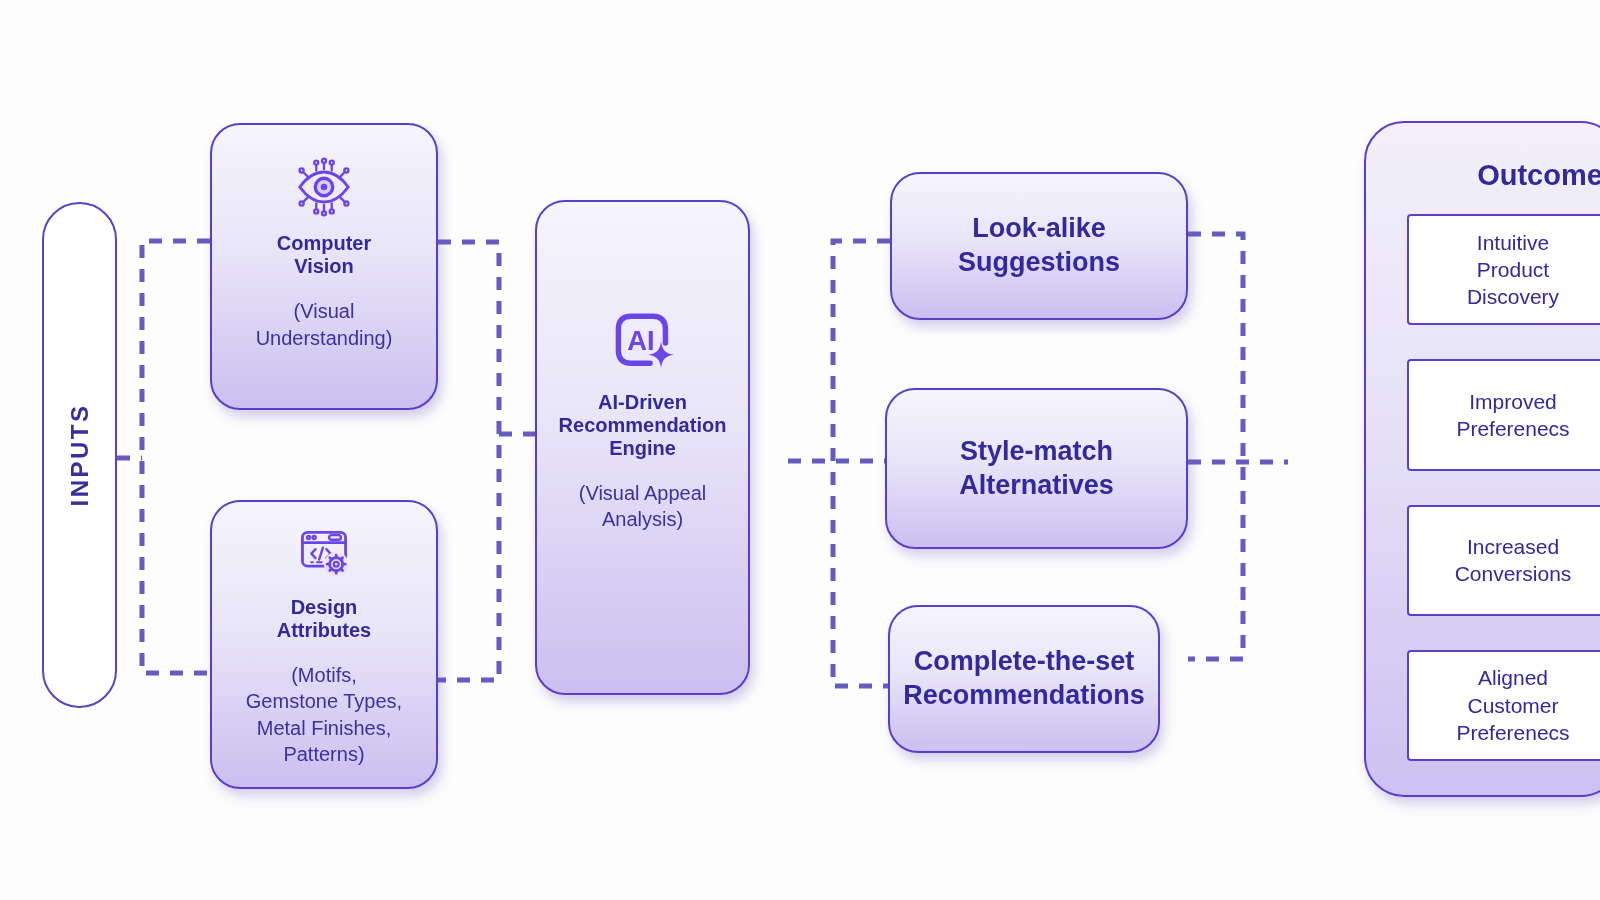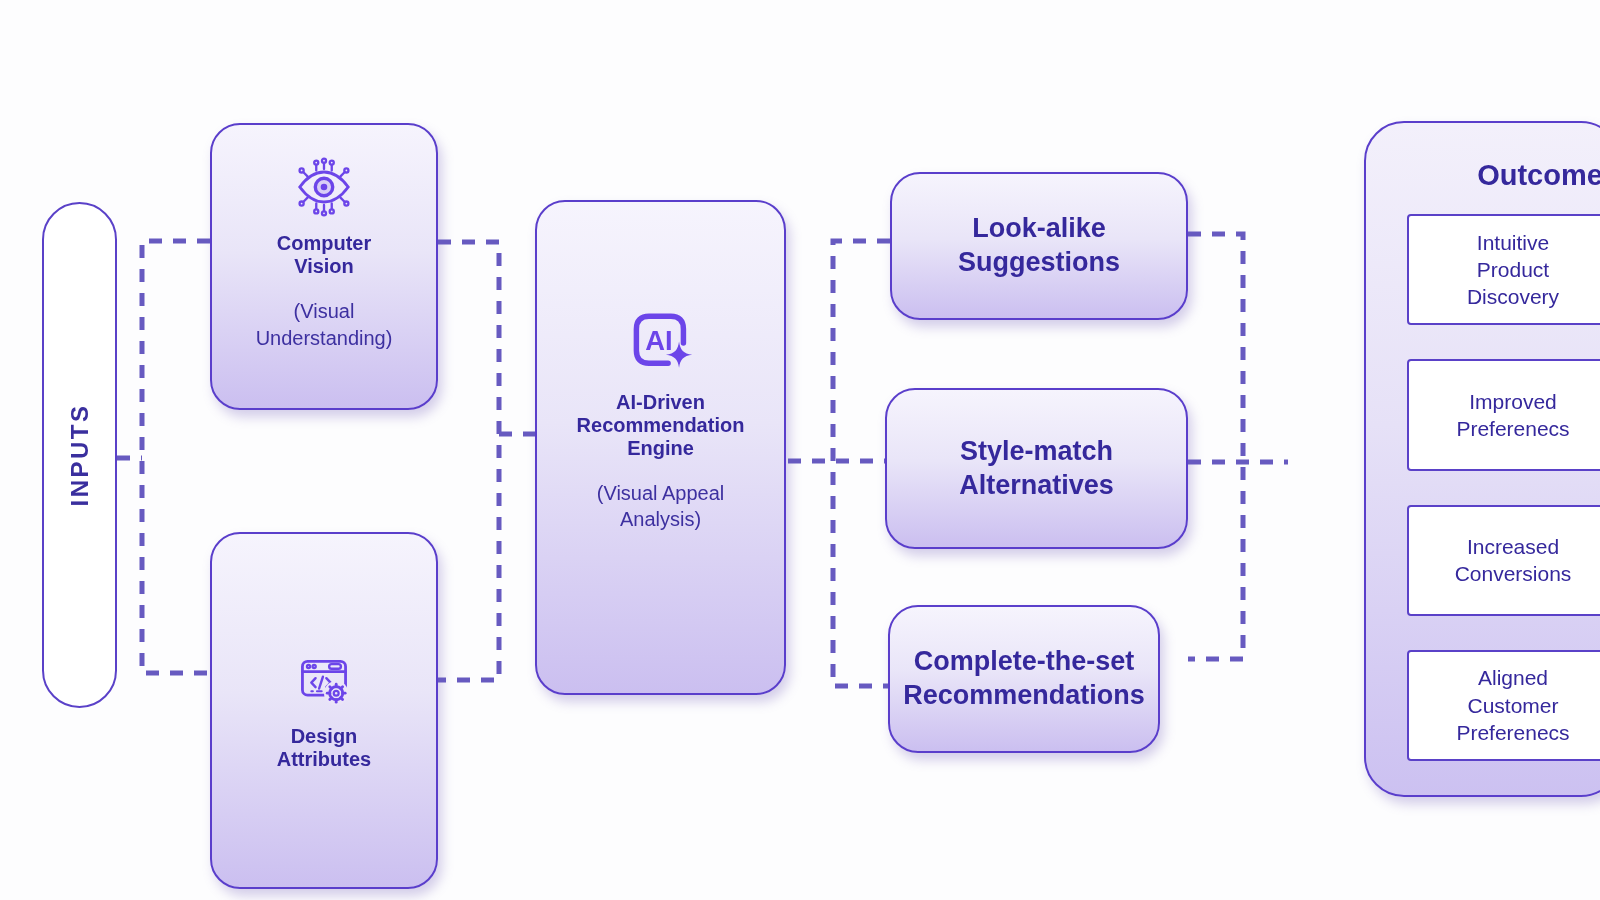--- a/index.html
+++ b/index.html
@@ -29,22 +29,22 @@
   .inputs-box{
     left:42px;top:202px;width:75px;height:506px;border-radius:38px;
     background:#ffffff;border:2px solid #5a41c8;box-shadow:none;
   }
   .inputs-label{
     transform:rotate(-90deg);white-space:nowrap;color:#3a2f9e;
     font-size:24px;font-weight:600;letter-spacing:2.5px;
   }
   
   .cv-box{left:210px;top:123px;width:228px;height:287px;padding-bottom:26px;}
-  .da-box{left:210px;top:532px;width:228px;height:357px;}
-  .engine-box{left:535px;top:200px;width:251px;height:495px;padding-bottom:56px;}
+  .da-box{left:210px;top:500px;width:228px;height:289px;}
+  .engine-box{left:535px;top:200px;width:215px;height:495px;padding-bottom:56px;}
   .out-box{justify-content:center;}
   .out-box .node-title{font-weight:600;font-size:27px;line-height:1.25;}
   .out1{left:890px;top:172px;width:298px;height:148px;}
   .out2{left:885px;top:388px;width:303px;height:161px;}
   .out3{left:888px;top:605px;width:272px;height:148px;}
   
   .panel{
     left:1364px;top:121px;width:257px;height:676px;border-radius:40px;
     justify-content:flex-start;padding-top:36px;
     background:linear-gradient(180deg,#f3f0fb 0%,#e6e1f7 45%,#ccc1f1 100%);
@@ -142,20 +142,24 @@
             <path d="M51.8 45 H54.6"></path>
           <path d="M38.2 38.2 L40.2 40.2"></path>
             <path d="M49.8 49.8 L51.8 51.8"></path>
           <path d="M38.2 51.8 L40.2 49.8"></path>
             <path d="M49.8 40.2 L51.8 38.2"></path>
         </g>
       </svg>
     </span>
     <div class="node-title">Design
 Attributes</div>
+    <div class="node-sub">(Motifs,
+Gemstone Types,
+Metal Finishes,
+Patterns)</div>
   </div>
 
   <div class="node engine-box">
     <span class="icon-wrap">
       <svg width="70" height="70" viewBox="0 0 64 64">
         <path d="M38.5 51.5 H21 C13.5 51.5 9.5 47.5 9.5 40 V20 C9.5 12.5 13.5 8.5 21 8.5 H41 C48.5 8.5 52.5 12.5 52.5 20 V33" fill="none" stroke="#6c45e9" stroke-width="5" stroke-linecap="round"></path>
         <text x="17.5" y="39.5" font-size="25" font-weight="700" fill="#6c45e9" font-family="Liberation Sans, sans-serif">AI</text>
         <path d="M48.5 31.5 C49.6 39.5 52.6 42.5 60.5 43.6 C52.6 44.7 49.6 47.7 48.5 55.5 C47.4 47.7 44.4 44.7 36.5 43.6 C44.4 42.5 47.4 39.5 48.5 31.5 Z" fill="#6c45e9"></path>
       </svg>
     </span>

